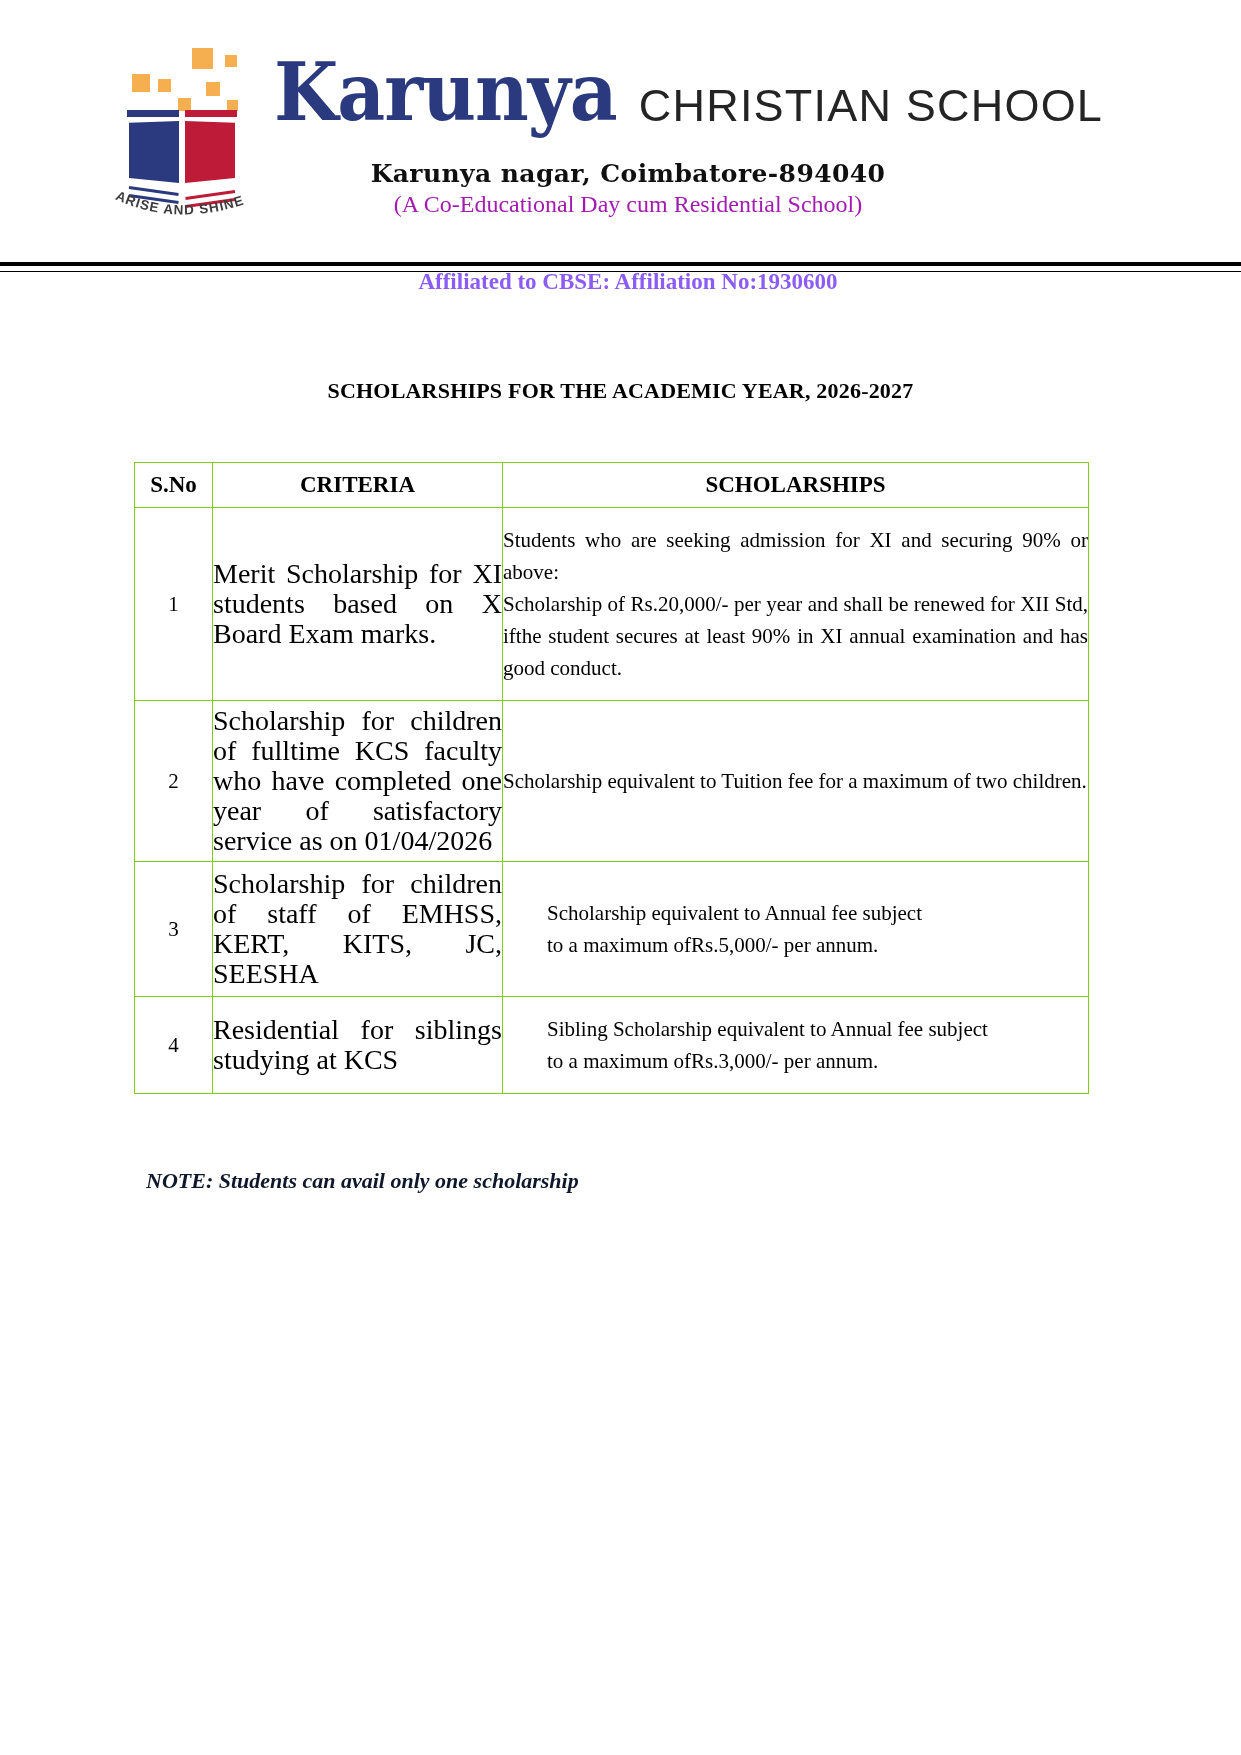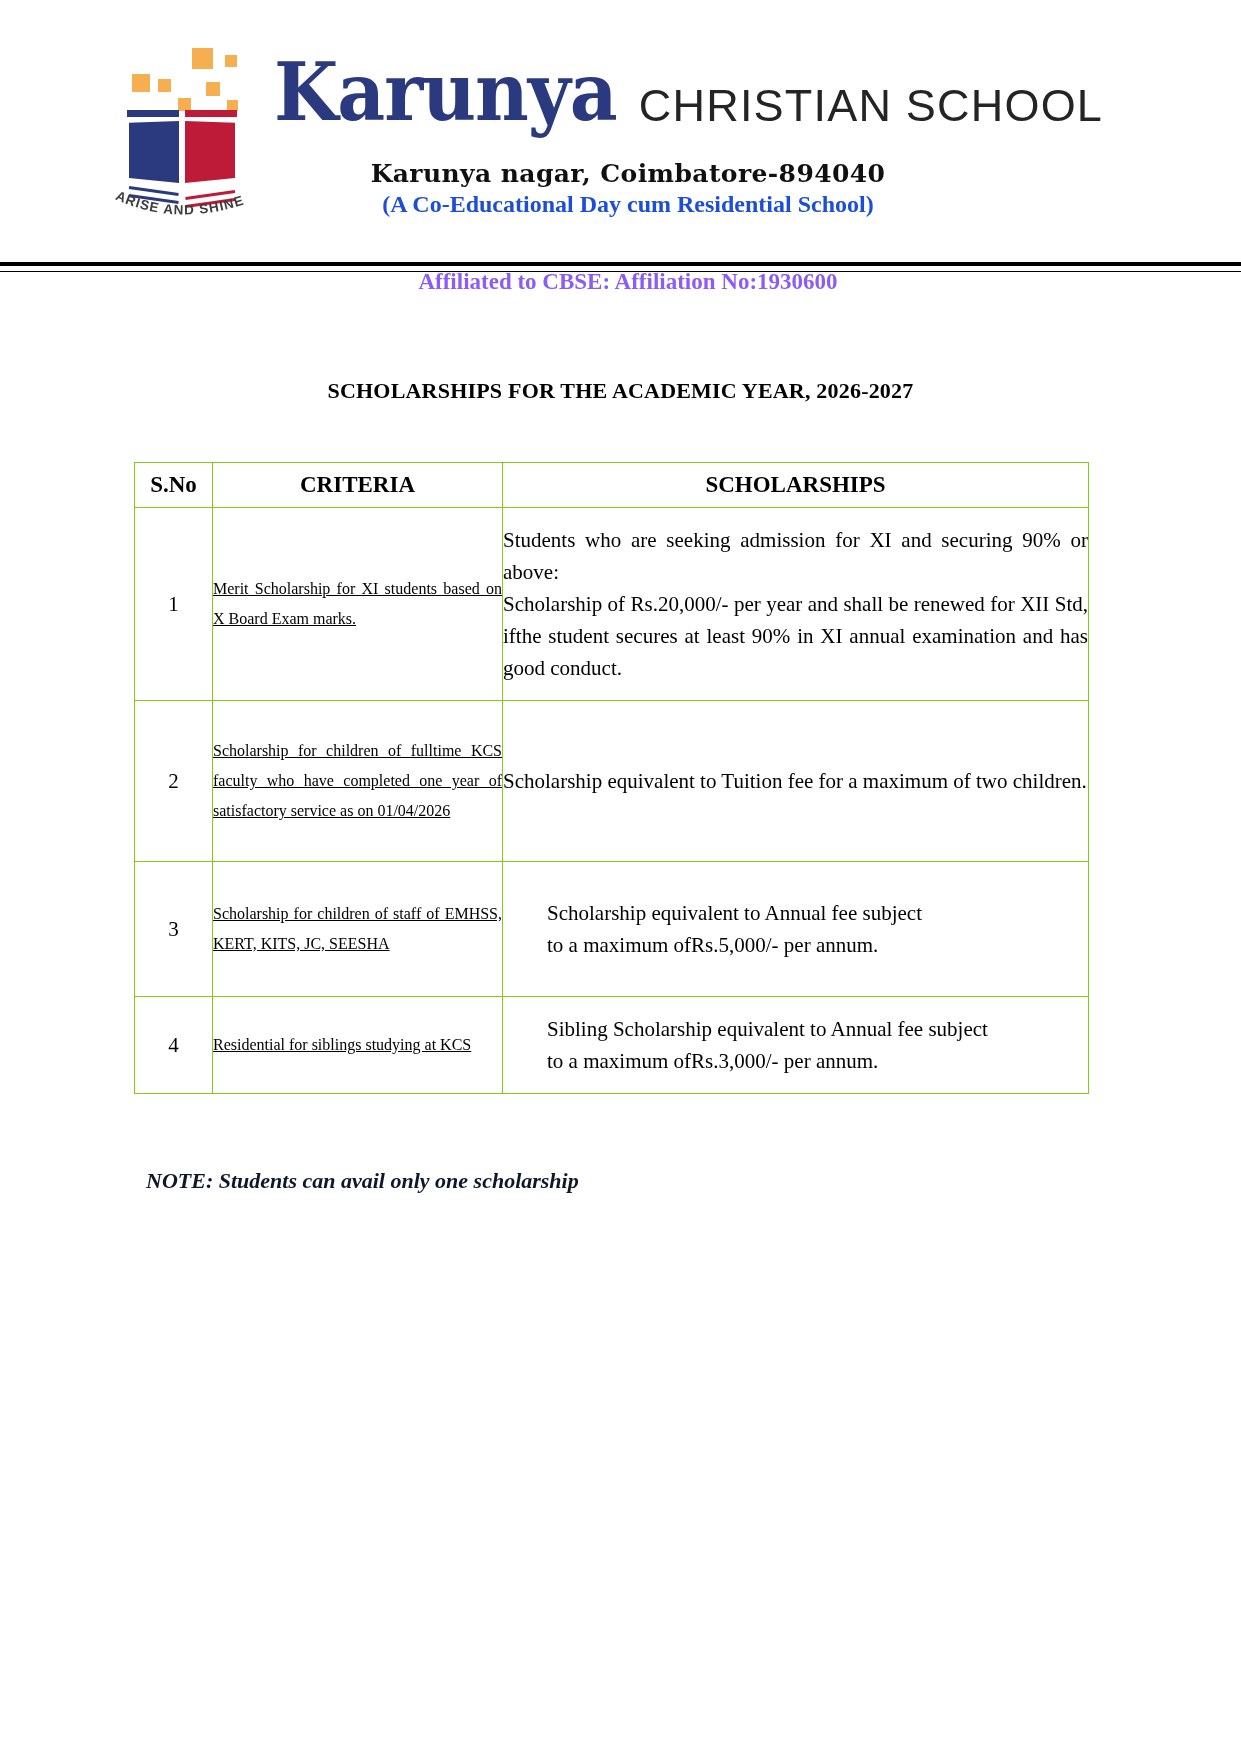--- a/index.html
+++ b/index.html
@@ -129,24 +129,24 @@
   .addr-1 {
     font-family: "DejaVu Serif", "Liberation Serif", serif;
     font-weight: 700;
     font-size: 25px;
     line-height: 31px;
     letter-spacing: 0.4px;
     color: #101010;
   }
   .addr-2 {
     font-family: "Liberation Serif", serif;
-    font-weight: 700;
+    font-weight: 400;
     font-size: 24px;
     line-height: 30px;
-    color: #1d4ed8;
+    color: #a21caf;
   }
   .addr-3 {
     font-family: "Liberation Serif", serif;
     font-weight: 700;
     font-size: 23px;
     line-height: 30px;
     color: #8b5cf6;
     margin-top: 48px;
   }
 
@@ -204,26 +204,25 @@
 
   .cell-sno {
     text-align: center;
     font-family: "Liberation Serif", serif;
     font-size: 21px;
     font-weight: 400;
   }
   .cell-crit {
     padding: 6px 8px 6px 9px;
     font-family: "Liberation Serif", serif;
-    font-size: 16px;
+    font-size: 28px;
     line-height: 30px;
     text-align: justify;
     text-align-last: left;
     hyphens: none;
-    text-decoration: underline;
   }
   .cell-schol {
     padding: 6px 10px 6px 11px;
     font-family: "Liberation Serif", serif;
     font-size: 21px;
     line-height: 32px;
     text-align: justify;
     text-align-last: left;
   }
   .cell-schol .ln { display: block; margin-left: 44px; }

